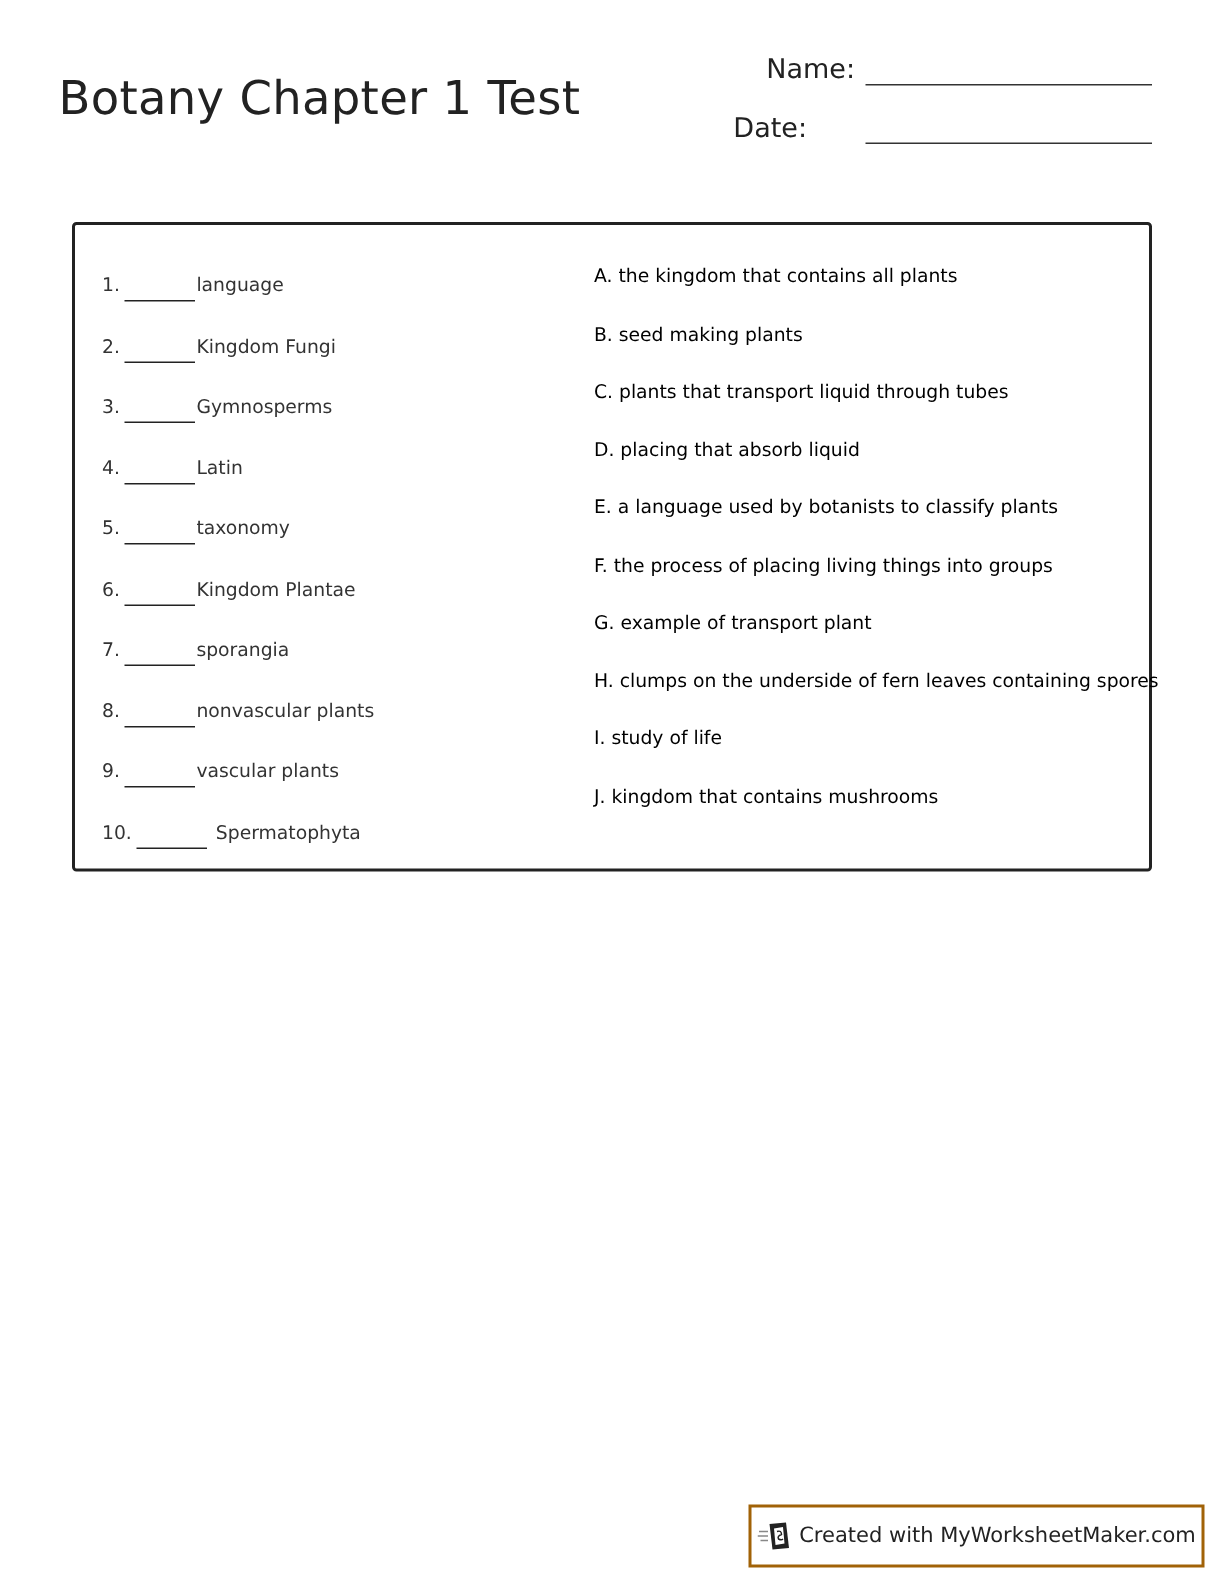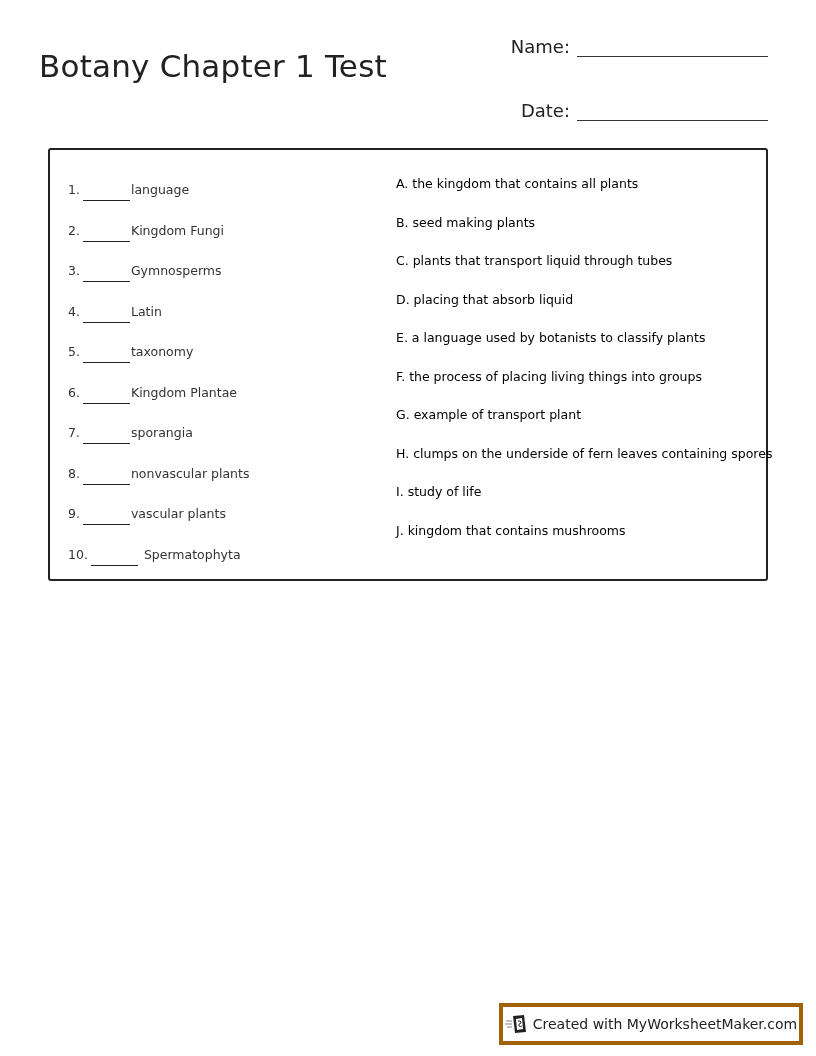--- a/index.html
+++ b/index.html
@@ -16,21 +16,21 @@
       position: absolute; right: 48px; display: flex; align-items: flex-end;
     }
     .field .label {
       font-size: 18px; color: #222222; text-align: right; margin-right: 7px;
       line-height: 22px;
     }
     .field .line {
       width: 191px; height: 0; border-bottom: 1.5px solid #333333; margin-bottom: 1px;
     }
     .field-name { top: 36px; }
-    .field-date { top: 100px; }
+    .field-date { top: 75px; gap: 32px; }
 
     .box {
       position: absolute; left: 48px; top: 148px; width: 716px; height: 429px;
       border: 2px solid #222222; border-radius: 3px; box-sizing: content-box;
     }
     .col-left {
       position: absolute; left: 18px; top: 25px;
     }
     .col-right {
       position: absolute; left: 346px; top: 25px;
@@ -45,21 +45,21 @@
       margin-left: 3px; margin-bottom: -4px;
     }
     .q-term { display: inline-block; margin-left: 1px; }
     .a-row {
       position: absolute; left: 0; white-space: nowrap;
       font-size: 12.5px; color: #000000;
     }
 
     .footer-badge {
       position: absolute; left: 499px; top: 1003px; width: 304px; height: 42px;
-      border: 4px solid #a16207; box-sizing: border-box;
+      border: 2px solid #a16207; box-sizing: border-box;
       display: flex; align-items: center; justify-content: center;
     }
     .footer-badge .logo { width: 22px; height: 20px; margin-right: 6px; }
     .footer-badge .text { font-size: 14px; color: #222222; }
   </style>
 </head>
 <body>
 
 <h1 class="title">Botany Chapter 1 Test</h1>
 

